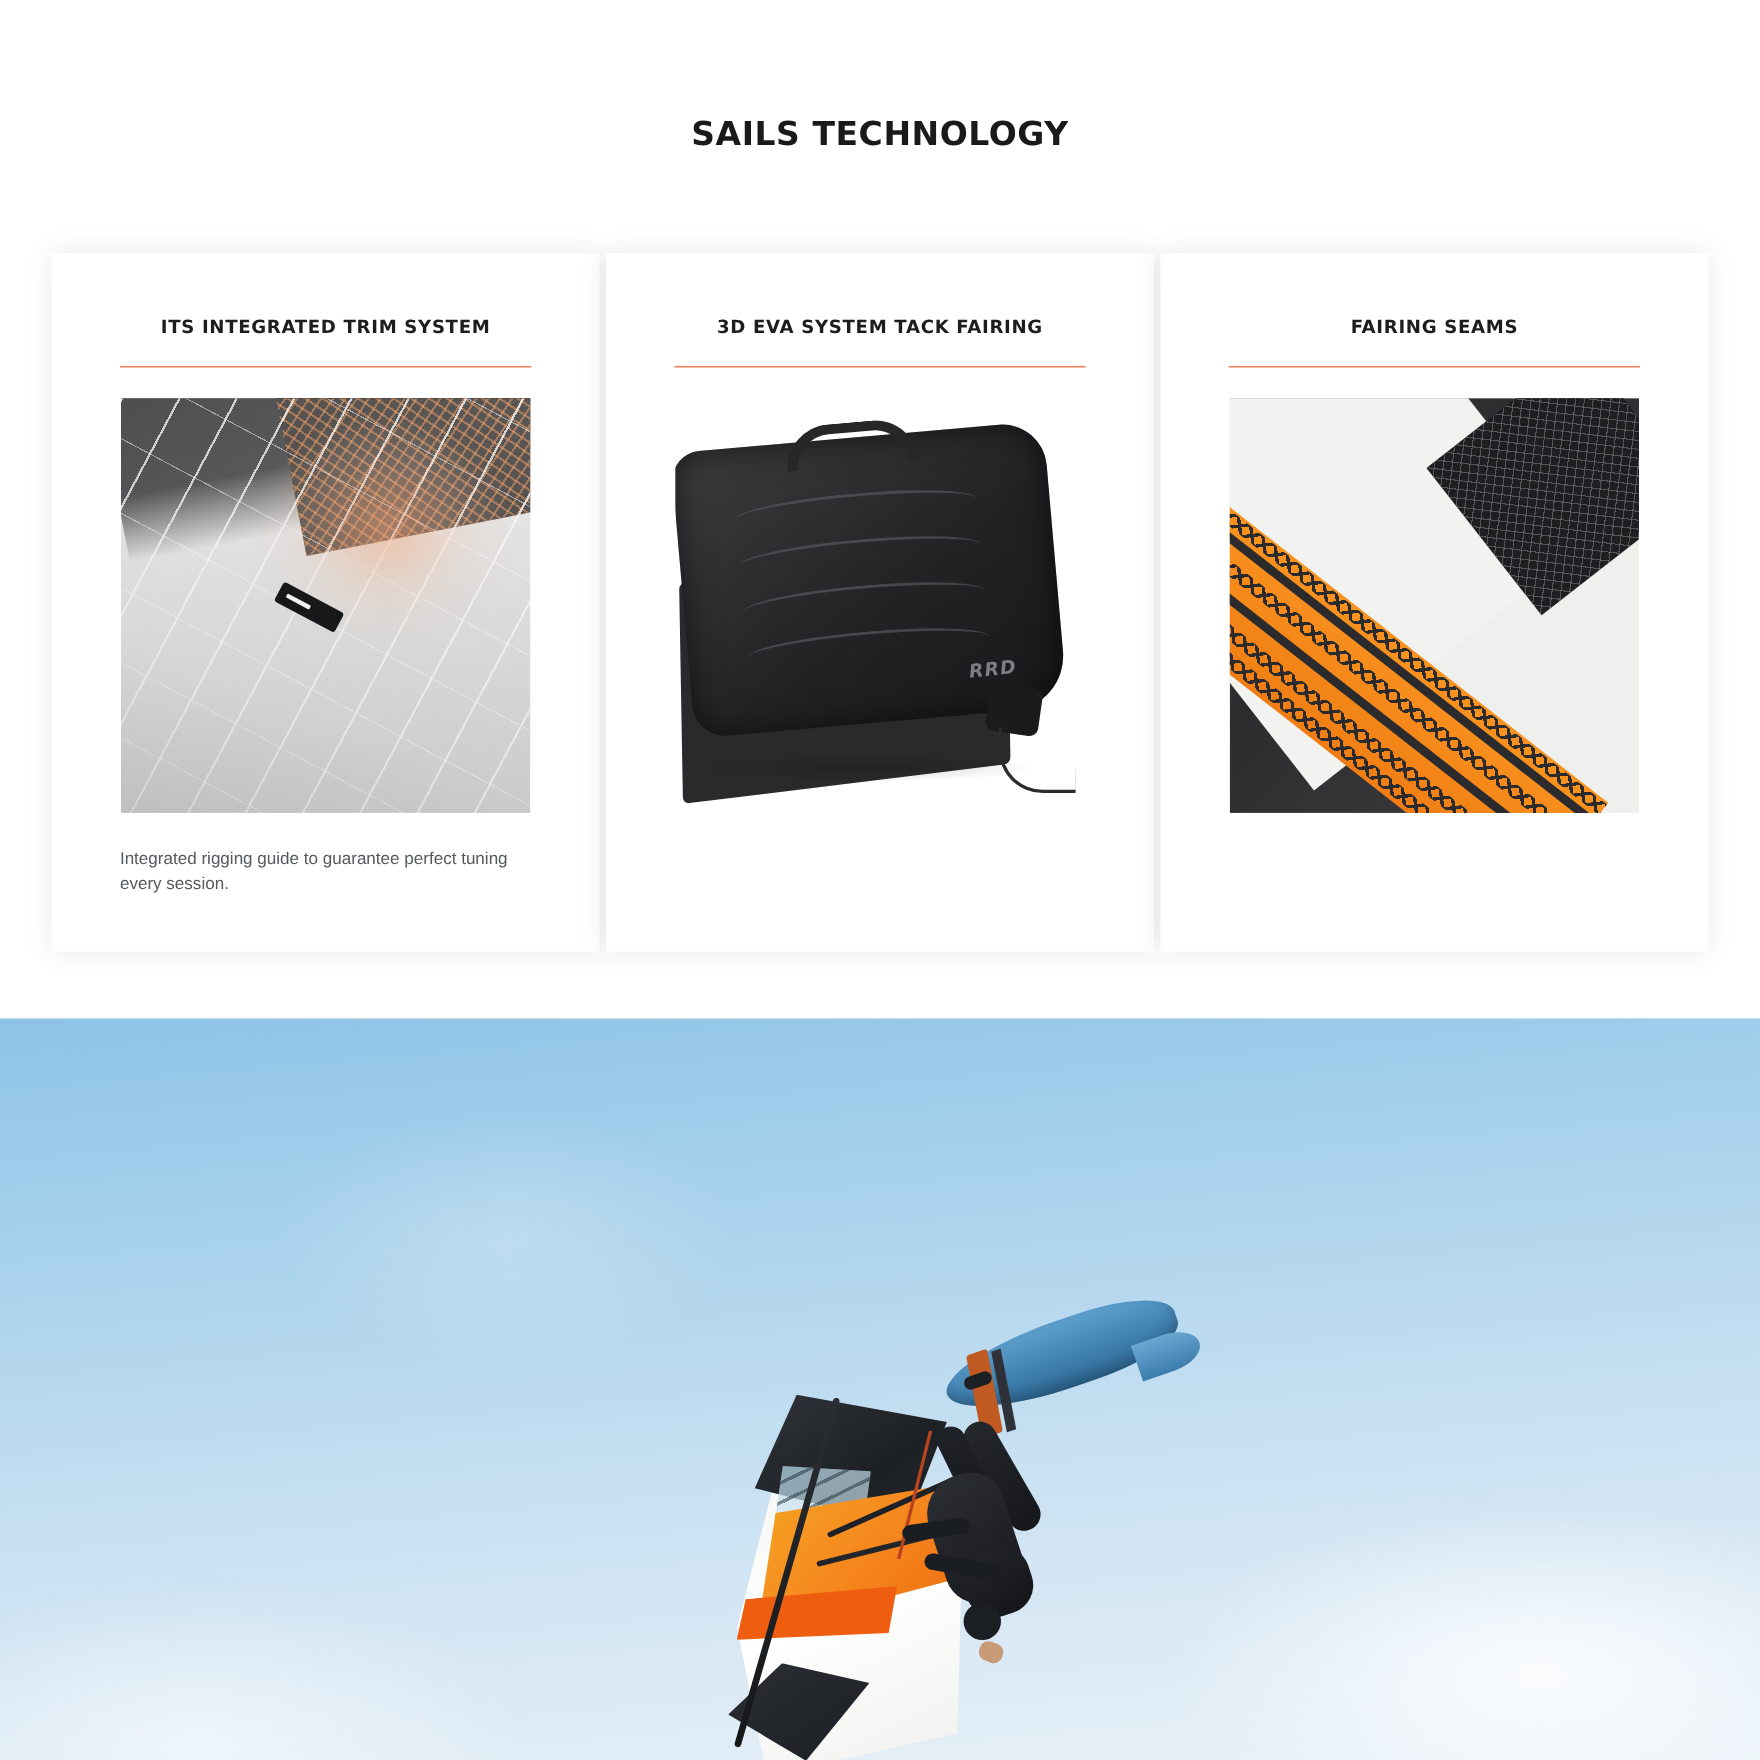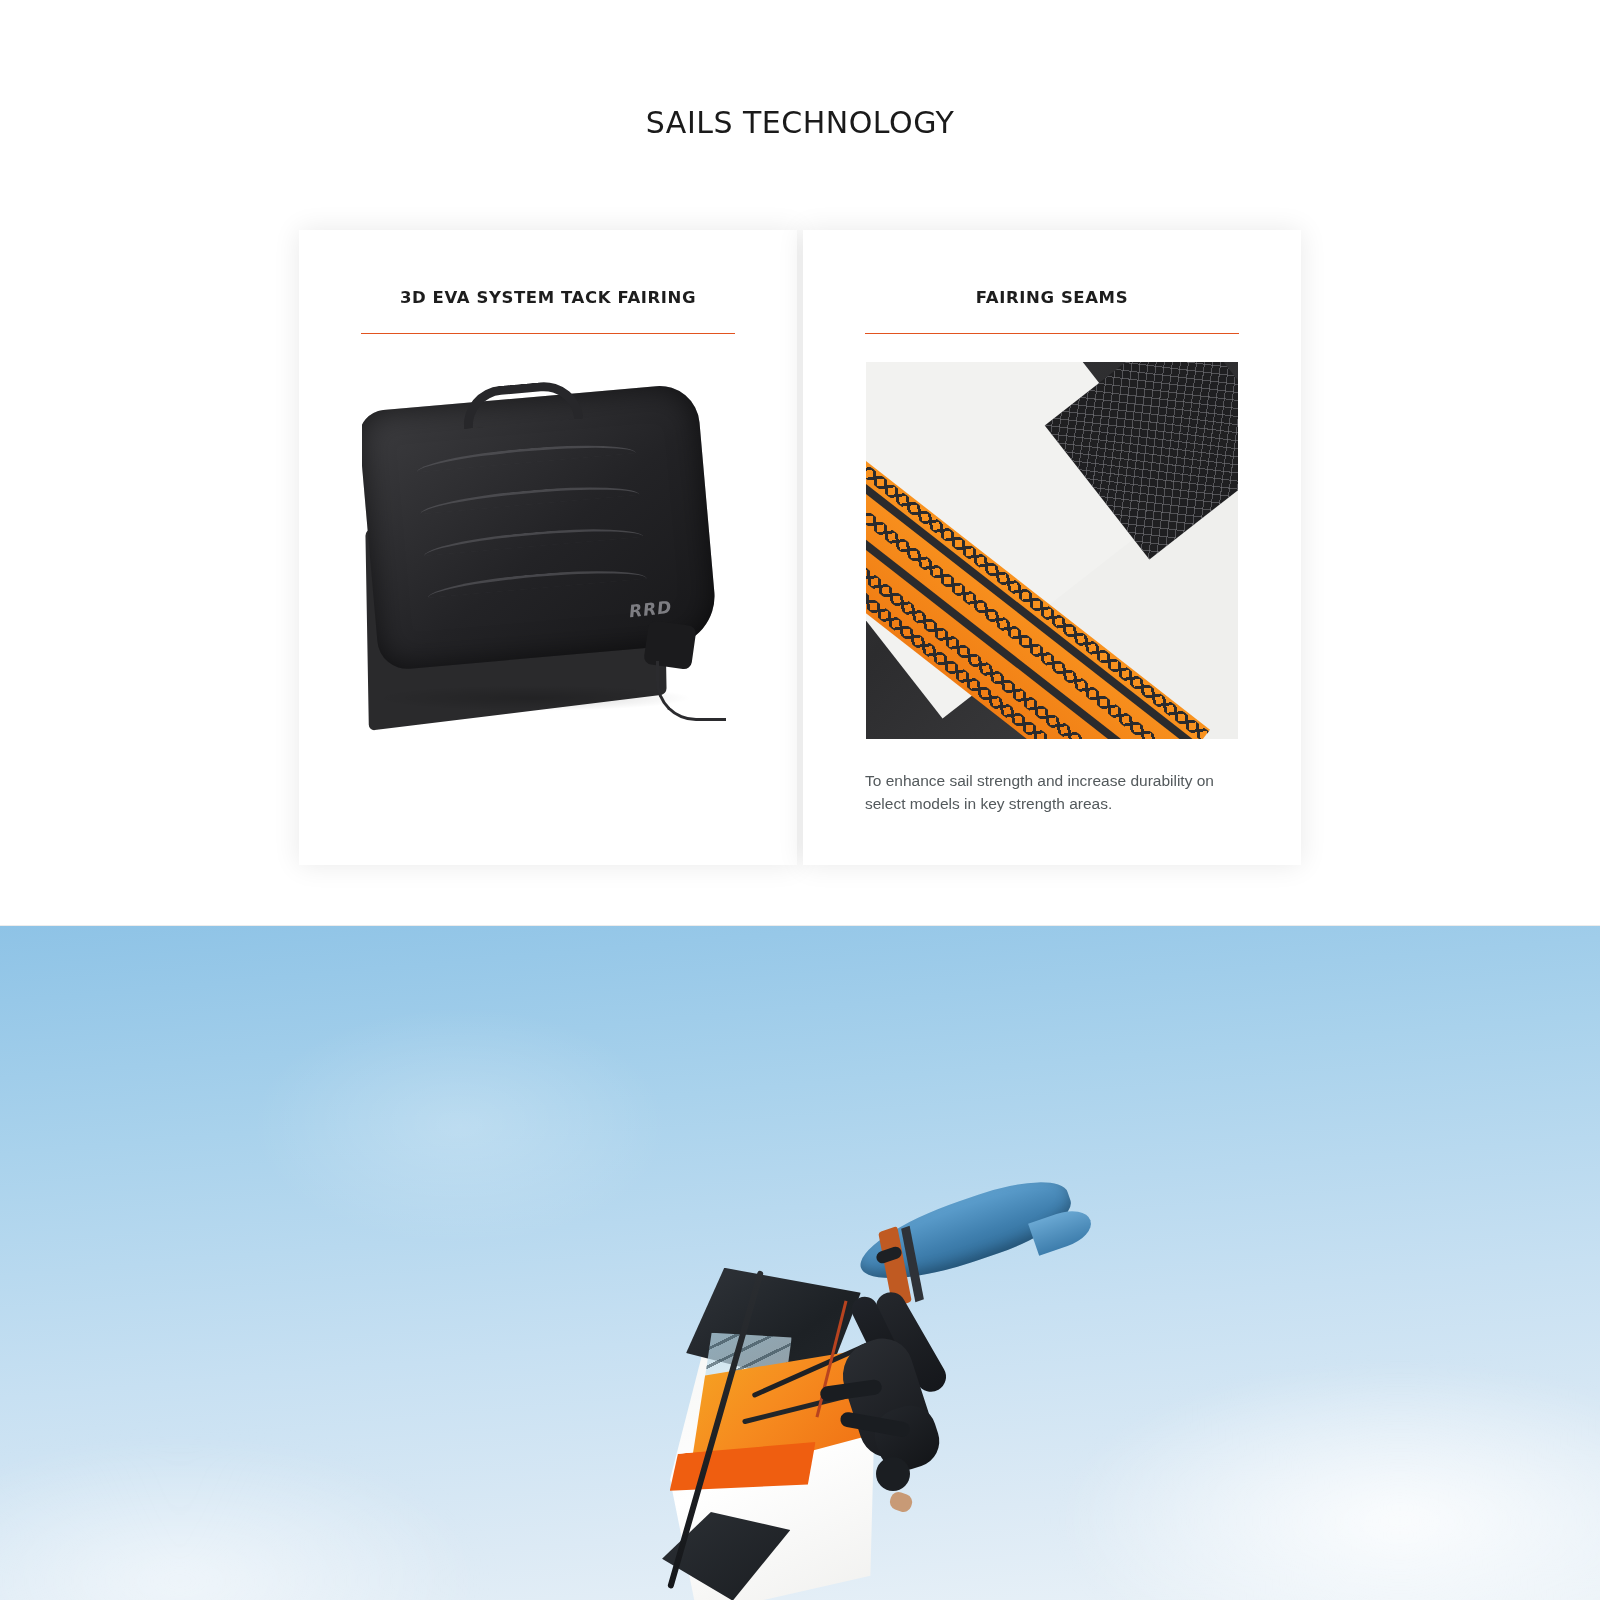--- a/index.html
+++ b/index.html
@@ -18,21 +18,21 @@
     position: relative;
     width: 1600px;
     height: 925px;
     background: #ffffff;
     padding-top: 105px;
   }
 
   .section-title {
     text-align: center;
     font-size: 30px;
-    font-weight: normal;
+    font-weight: bold;
     letter-spacing: 0.5px;
     color: #1a1a1a;
     font-family: "DejaVu Sans", sans-serif;
   }
 
   .cards-row {
     position: absolute;
     top: 230px;
     left: 0;
     width: 1600px;
@@ -399,20 +399,33 @@
 <body>
 
 <div class="page">
 
   <section class="tech-section">
 
     <h1 class="section-title">SAILS TECHNOLOGY</h1>
 
     <div class="cards-row">
 
+      <article class="card">
+        <h2 class="card-title">ITS INTEGRATED TRIM SYSTEM</h2>
+        <div class="card-rule"></div>
+        <div class="card-image img-trim">
+          <div class="dark-top"></div>
+          <div class="mesh"></div>
+          <div class="lines"></div>
+          <div class="glow"></div>
+          <div class="shade"></div>
+          <div class="tag"></div>
+        </div>
+        <p class="card-text">Integrated rigging guide to guarantee perfect tuning every session.</p>
+      </article>
 
       <article class="card">
         <h2 class="card-title">3D EVA SYSTEM TACK FAIRING</h2>
         <div class="card-rule"></div>
         <div class="card-image img-eva">
           <div class="pad-back"></div>
           <div class="pad-main"></div>
           <div class="chev">
               <i></i>
               <i></i>
@@ -437,21 +450,20 @@
           <div class="mesh2"></div>
           <div class="band">
             <div class="zz z1"></div>
             <div class="stripe s1"></div>
             <div class="zz z2"></div>
             <div class="stripe s2"></div>
             <div class="zz z3"></div>
             <div class="zz z4"></div>
           </div>
         </div>
-        <p class="card-text">To enhance sail strength and increase durability on select models in key strength areas.</p>
       </article>
 
     </div>
   </section>
 
   <div class="hr-divider"></div>
 
   <section class="hero">
     <div class="haze"></div>
     <div class="cloud-a"></div>

